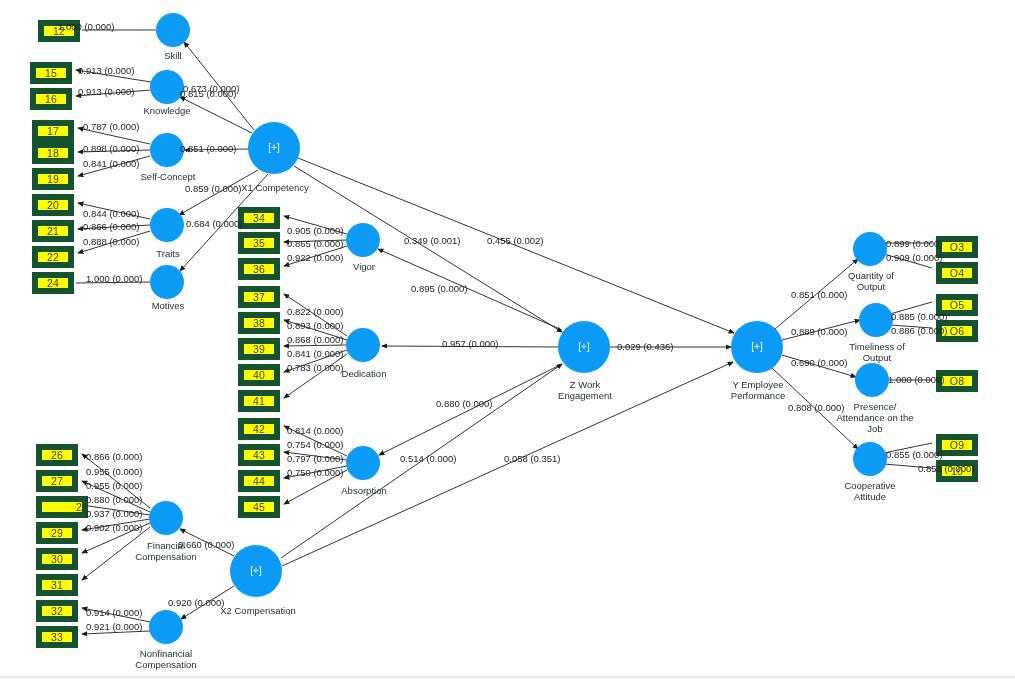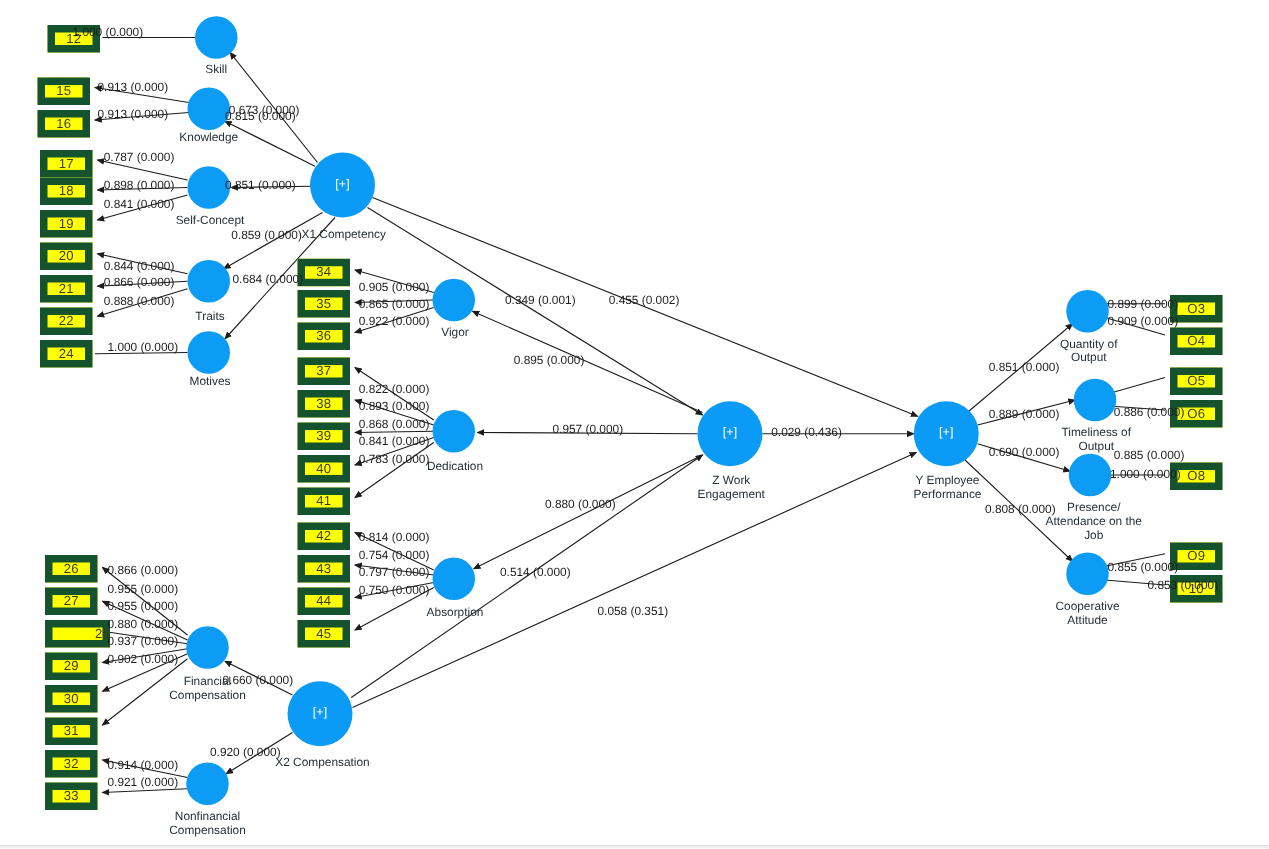--- a/index.html
+++ b/index.html
@@ -338,28 +338,28 @@
       <div class="edge-label" style="left: 287px; top: 439px;">0.754 (0.000)</div>
       <div class="edge-label" style="left: 287px; top: 453px;">0.797 (0.000)</div>
       <div class="edge-label" style="left: 287px; top: 467px;">0.750 (0.000)</div>
       <div class="edge-label" style="left: 404px; top: 235px;">0.349 (0.001)</div>
       <div class="edge-label" style="left: 442px; top: 338px;">0.957 (0.000)</div>
       <div class="edge-label" style="left: 400px; top: 453px;">0.514 (0.000)</div>
       <div class="edge-label" style="left: 411px; top: 283px;">0.895 (0.000)</div>
       <div class="edge-label" style="left: 436px; top: 398px;">0.880 (0.000)</div>
       <div class="edge-label" style="left: 487px; top: 235px;">0.455 (0.002)</div>
       <div class="edge-label" style="left: 617px; top: 341px;">0.029 (0.436)</div>
-      <div class="edge-label" style="left: 478px; top: 453px; margin-top: 31px;">0.058 (0.351)</div>
+      <div class="edge-label" style="left: 504px; top: 453px;">0.058 (0.351)</div>
       <div class="edge-label" style="left: 791px; top: 289px;">0.851 (0.000)</div>
       <div class="edge-label" style="left: 791px; top: 326px;">0.889 (0.000)</div>
       <div class="edge-label" style="left: 791px; top: 357px;">0.690 (0.000)</div>
       <div class="edge-label" style="left: 788px; top: 402px;">0.808 (0.000)</div>
       <div class="edge-label" style="left: 886px; top: 238px;">0.899 (0.000)</div>
       <div class="edge-label" style="left: 886px; top: 252px;">0.909 (0.000)</div>
-      <div class="edge-label" style="left: 891px; top: 311px; margin-top: 48px;">0.885 (0.000)</div>
+      <div class="edge-label" style="left: 891px; top: 311px;">0.885 (0.000)</div>
       <div class="edge-label" style="left: 891px; top: 325px;">0.886 (0.000)</div>
       <div class="edge-label" style="left: 888px; top: 374px;">1.000 (0.000)</div>
       <div class="edge-label" style="left: 886px; top: 449px;">0.855 (0.000)</div>
       <div class="edge-label" style="left: 886px; top: 463px; padding-left: 32px;">0.853 (0.000)</div>
       <div class="edge-label" style="left: 86px; top: 451px;">0.866 (0.000)</div>
       <div class="edge-label" style="left: 86px; top: 466px;">0.955 (0.000)</div>
       <div class="edge-label" style="left: 86px; top: 480px;">0.955 (0.000)</div>
       <div class="edge-label" style="left: 86px; top: 494px;">0.880 (0.000)</div>
       <div class="edge-label" style="left: 86px; top: 508px;">0.937 (0.000)</div>
       <div class="edge-label" style="left: 86px; top: 522px;">0.902 (0.000)</div>

